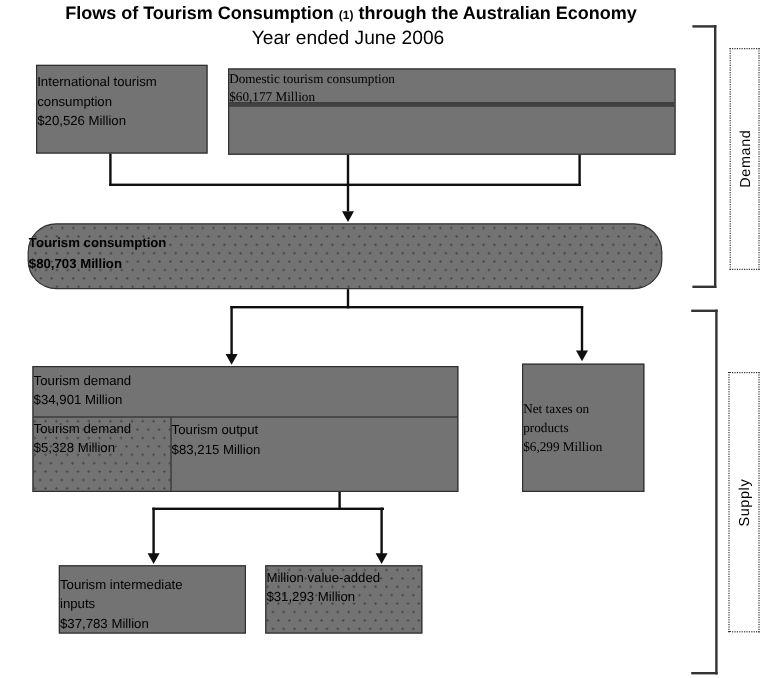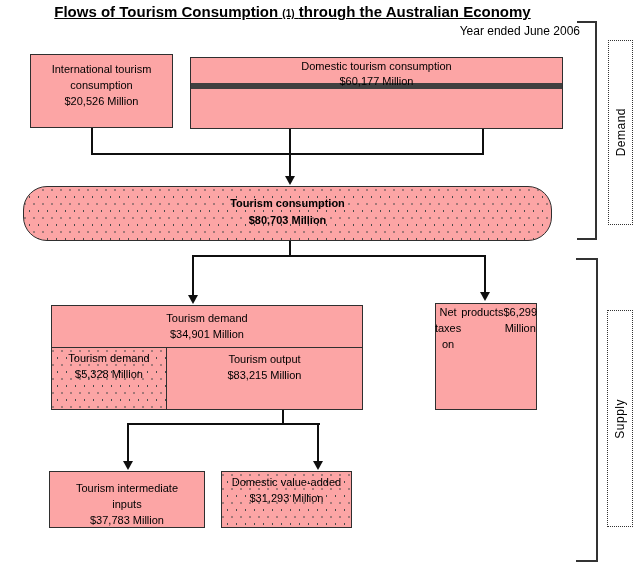--- a/index.html
+++ b/index.html
@@ -14,68 +14,66 @@
   }
 
   
   .title {
     position: absolute;
     left: 0; top: 3px; width: 585px;
     text-align: center;
     font-size: 15px;
     font-weight: bold;
     white-space: nowrap;
-    text-decoration: underline;
   }
   .title .note { font-size: 10px; font-weight: bold; }
   .subtitle {
     position: absolute;
     left: 0; top: 24px; width: 580px;
-    text-align: right;
-    font-size: 12px;
+    text-align: center;
+    font-size: 16px;
   }
 
   
   .box {
     position: absolute;
     box-sizing: border-box;
     border: 1px solid #2f2f2f;
-    background: #fca5a5;
-    text-align: center;
+    background: #737373;
     font-size: 11px;
     line-height: 16px;
   }
   .bold { font-weight: bold; }
 
   .dots {
     background-image:
       radial-gradient(circle, #4a4a4a 0.8px, rgba(0,0,0,0) 1.1px),
       radial-gradient(circle, #4a4a4a 0.8px, rgba(0,0,0,0) 1.1px);
     background-size: 9px 14px, 9px 14px;
     background-position: 1px 3px, 5.5px 10px;
   }
 
   .box-international { left: 30px; top: 54px; width: 143px; height: 74px; padding-top: 6px; }
 
   .box-domestic { left: 190px; top: 57px; width: 373px; height: 72px; }
-  .dom-header { box-sizing: border-box; height: 31px; border-bottom: 6px solid #404040; padding-top: 1px; line-height: 15px; }
+  .dom-header { box-sizing: border-box; height: 31px; border-bottom: 4px solid #404040; padding-top: 1px; line-height: 15px; font-family: Liberation Serif, serif; }
   .dom-row { display: flex; height: 39px; }
   .dom-cell { box-sizing: border-box; padding-top: 3px; line-height: 16px; }
   .cell-busgov { width: 237px; border-right: 1px solid #2f2f2f; }
   .cell-household { flex: 1; }
 
   .box-consumption { left: 23px; top: 186px; width: 529px; height: 55px; padding-top: 8px; line-height: 17px; border-radius: 24px; }
 
-  .box-demand { left: 27px; top: 305px; width: 312px; height: 105px; margin-left: 24px; }
+  .box-demand { left: 27px; top: 305px; width: 355px; height: 105px; }
   .demand-header { box-sizing: border-box; height: 42px; border-bottom: 1px solid #2f2f2f; padding-top: 4px; }
   .demand-row { display: flex; height: 61px; }
   .cell-imports { box-sizing: border-box; width: 115px; border-right: 1px solid #2f2f2f; padding-top: 2px; }
   .cell-output { flex: 1; padding-top: 3px; }
 
-  .box-nettaxes { left: 435px; top: 303px; width: 102px; height: 107px; display: flex; justify-content: center; }
+  .box-nettaxes { left: 435px; top: 303px; width: 102px; height: 107px; display: flex; flex-direction: column; justify-content: center; font-family: Liberation Serif, serif; }
 
   .box-inputs { left: 49px; top: 471px; width: 156px; height: 57px; padding-top: 8px; }
   .box-valueadded { left: 221px; top: 471px; width: 131px; height: 57px; padding-top: 2px; }
 
   
   .vline, .hline { position: absolute; background: #0f0f0f; }
   .arrowhead {
     position: absolute;
     width: 0; height: 0;
     border-left: 5px solid transparent;
@@ -185,21 +183,21 @@
   <div class="vline" style="left:317px; top:423px; width:2px; height:39px;"></div>
   <div class="arrowhead" style="left:313px; top:461px;"></div>
 
   <div class="box box-inputs">
     <div>Tourism intermediate</div>
     <div>inputs</div>
     <div>$37,783 Million</div>
   </div>
 
   <div class="box box-valueadded dots">
-    <div>Domestic value-added</div>
+    <div>Million value-added</div>
     <div>$31,293 Million</div>
   </div>
 
   <div class="bracket bracket-demand"></div>
   <div class="bracket bracket-supply"></div>
 
   <div class="side-label label-demand">
     <span>Demand</span>
   </div>
   <div class="side-label label-supply">

